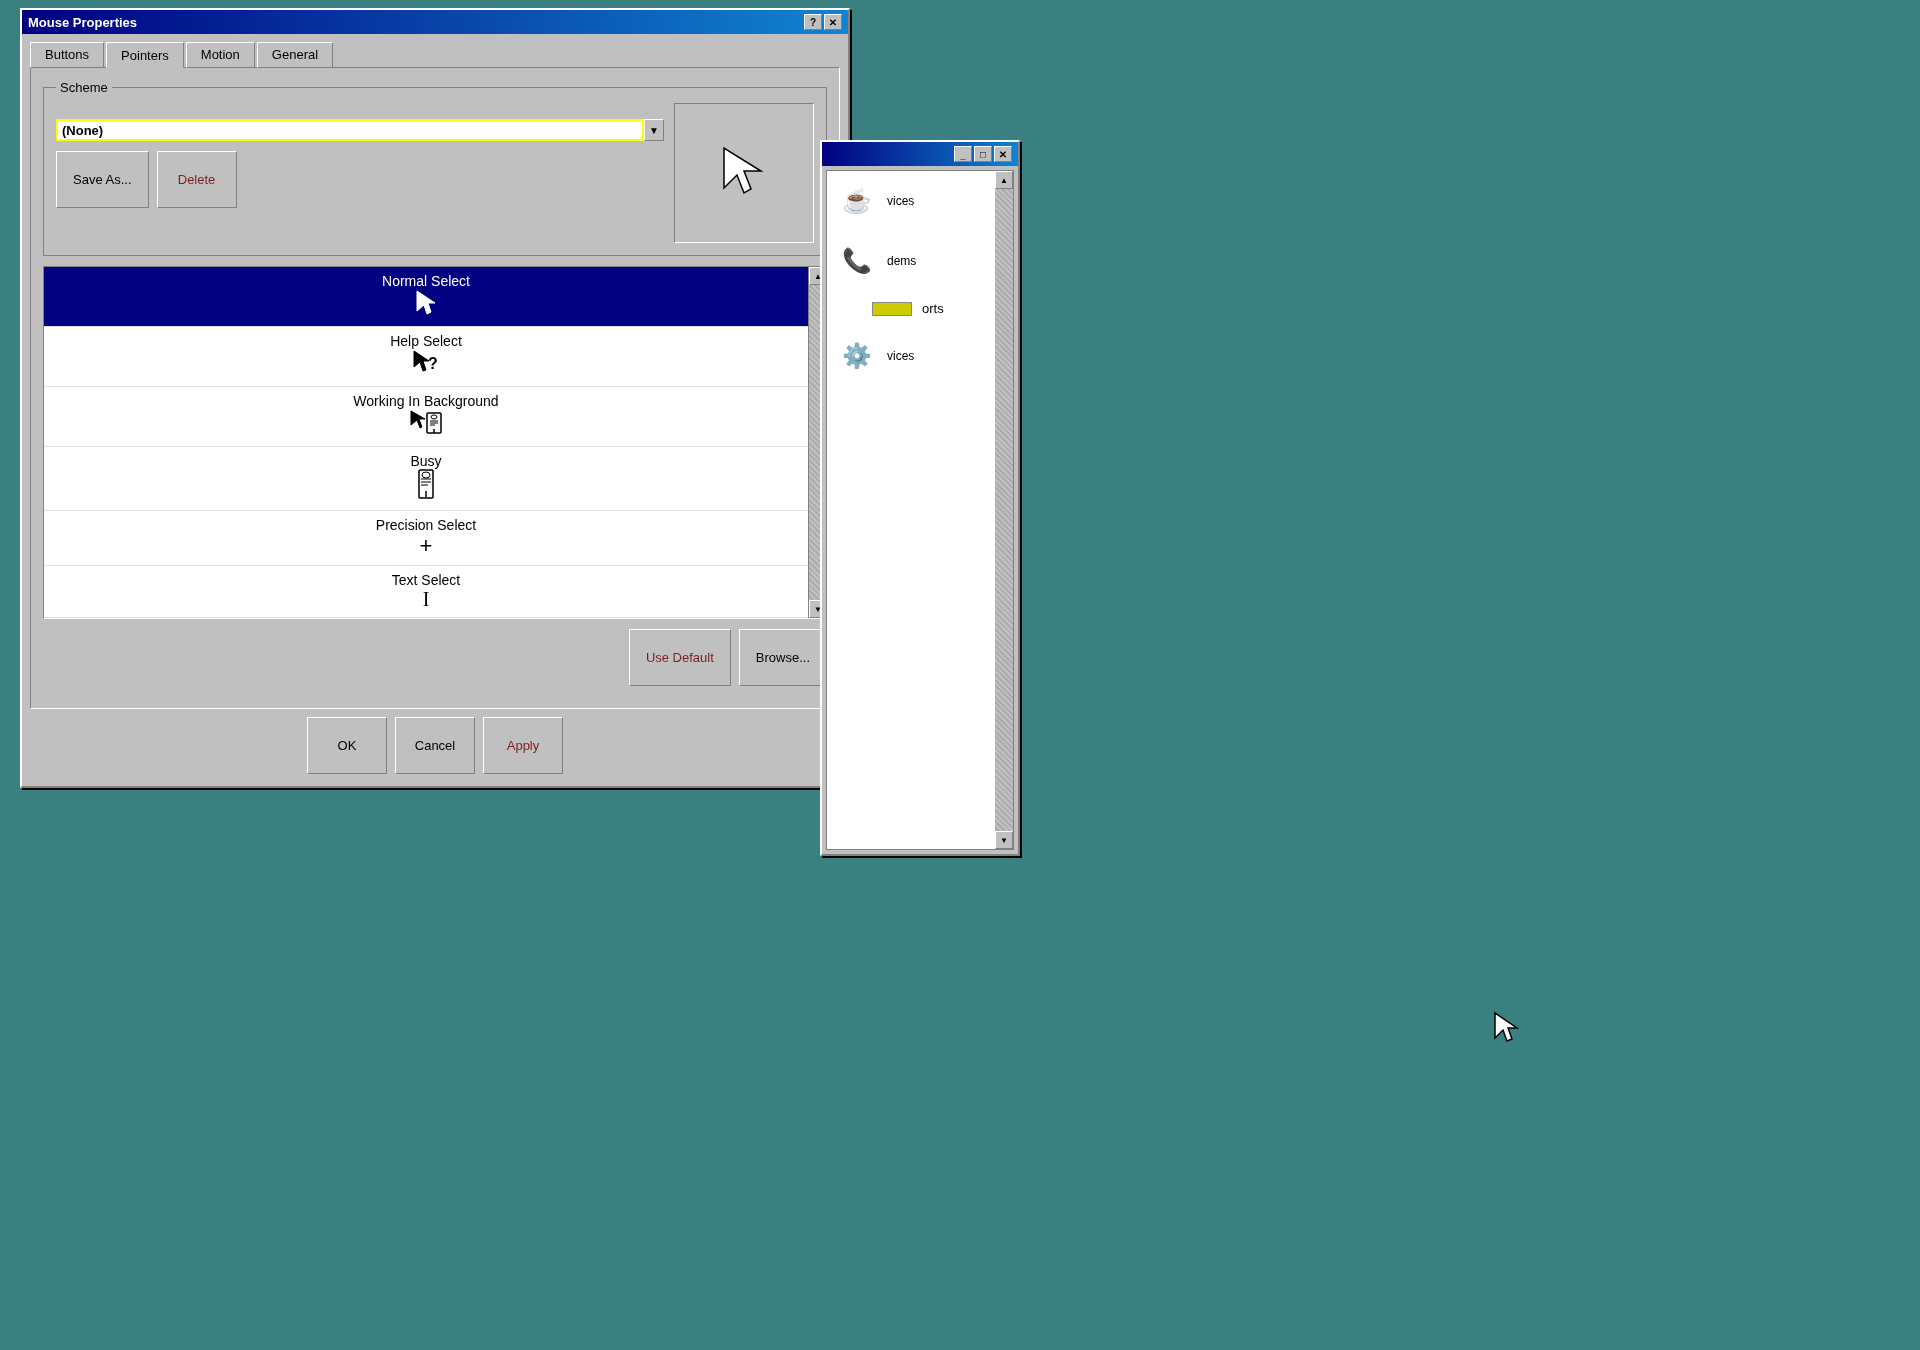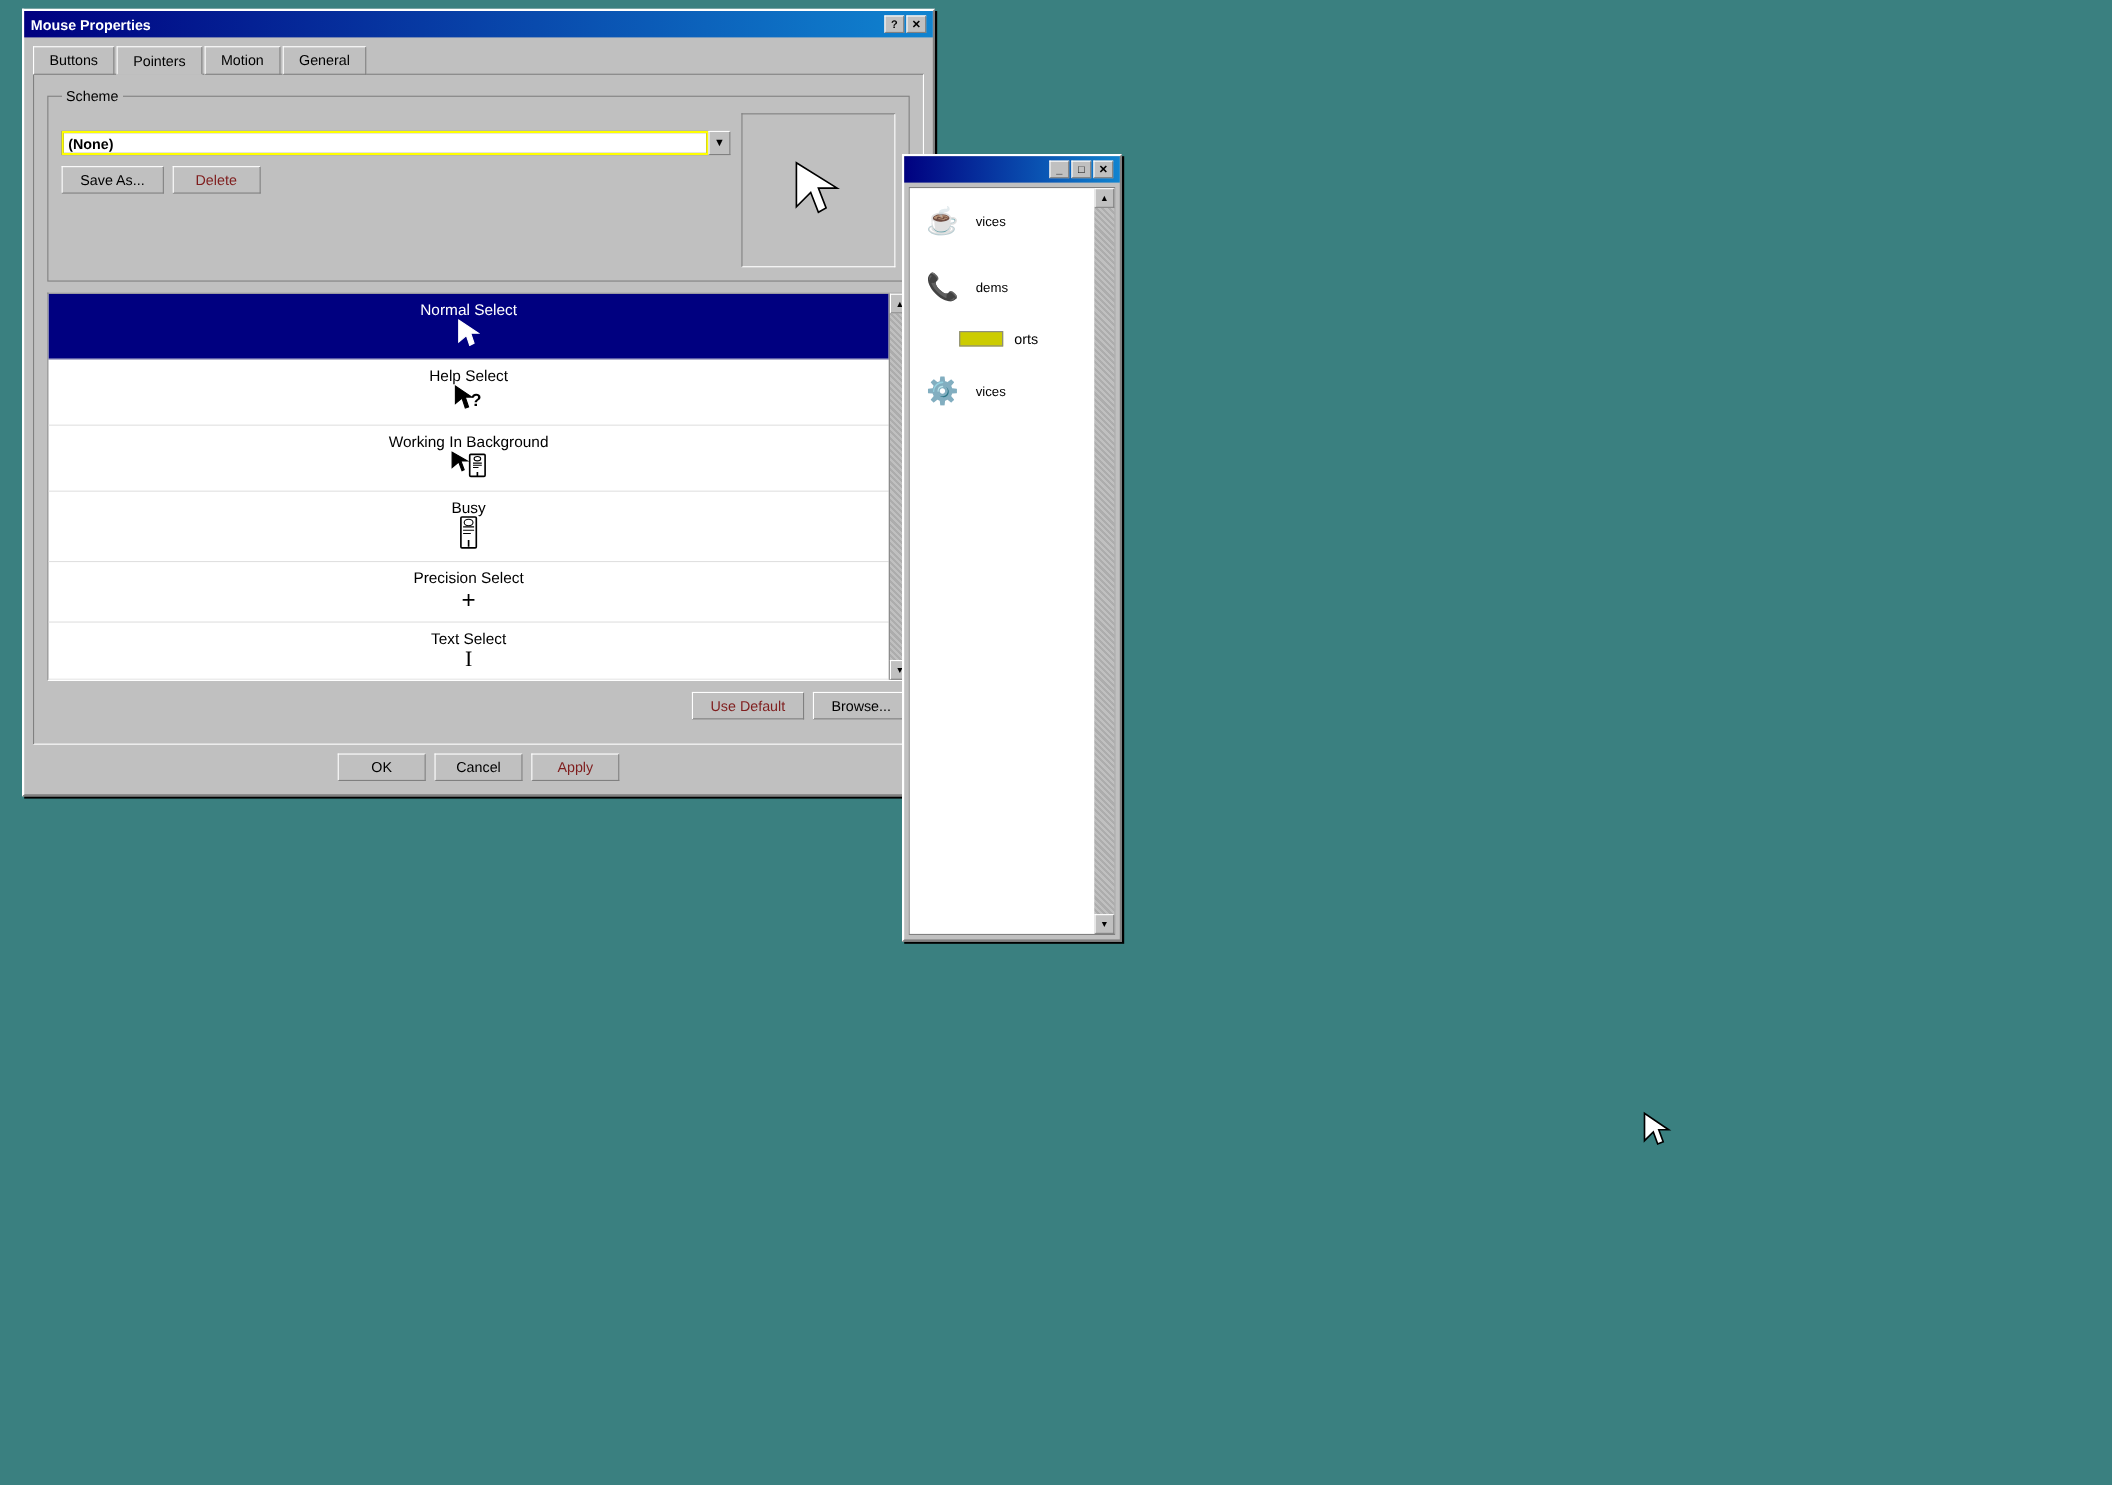--- a/index.html
+++ b/index.html
@@ -132,21 +132,21 @@
       cursor: pointer;
       font-size: 10px;
     }
 
     .scheme-buttons {
       display: flex;
       gap: 8px;
     }
 
     .win98-btn {
-      padding: 4px 16px;
+      padding: 20px 16px;
       background: #c0c0c0;
       border: 1px solid;
       border-color: #ffffff #808080 #808080 #ffffff;
       font-size: 13px;
       cursor: pointer;
       min-width: 80px;
     }
 
     .win98-btn:disabled, .win98-btn.disabled {
       color: #7f1d1d;
@@ -450,21 +450,21 @@
 
     <div style="flex:1; padding:10px; display:flex; flex-direction:column; gap:20px;">
       <div class="bg-window-item">
         <div class="bg-icon">☕</div>
         <span>vices</span>
       </div>
       <div class="bg-window-item">
         <div class="bg-icon">📞</div>
         <span>dems</span>
       </div>
-      <div style="display:flex; align-items:flex-start; gap:10px;padding-left:35px;">
+      <div style="display:flex; align-items:center; gap:10px;padding-left:35px;">
         <div style="width:40px; height:14px; background:#cccc00; border:1px solid #888;"></div>
         <span>orts</span>
       </div>
       <div class="bg-window-item">
         <div class="bg-icon">⚙️</div>
         <span>vices</span>
       </div>
     </div>
 
     <div class="bg-window-scrollbar">

